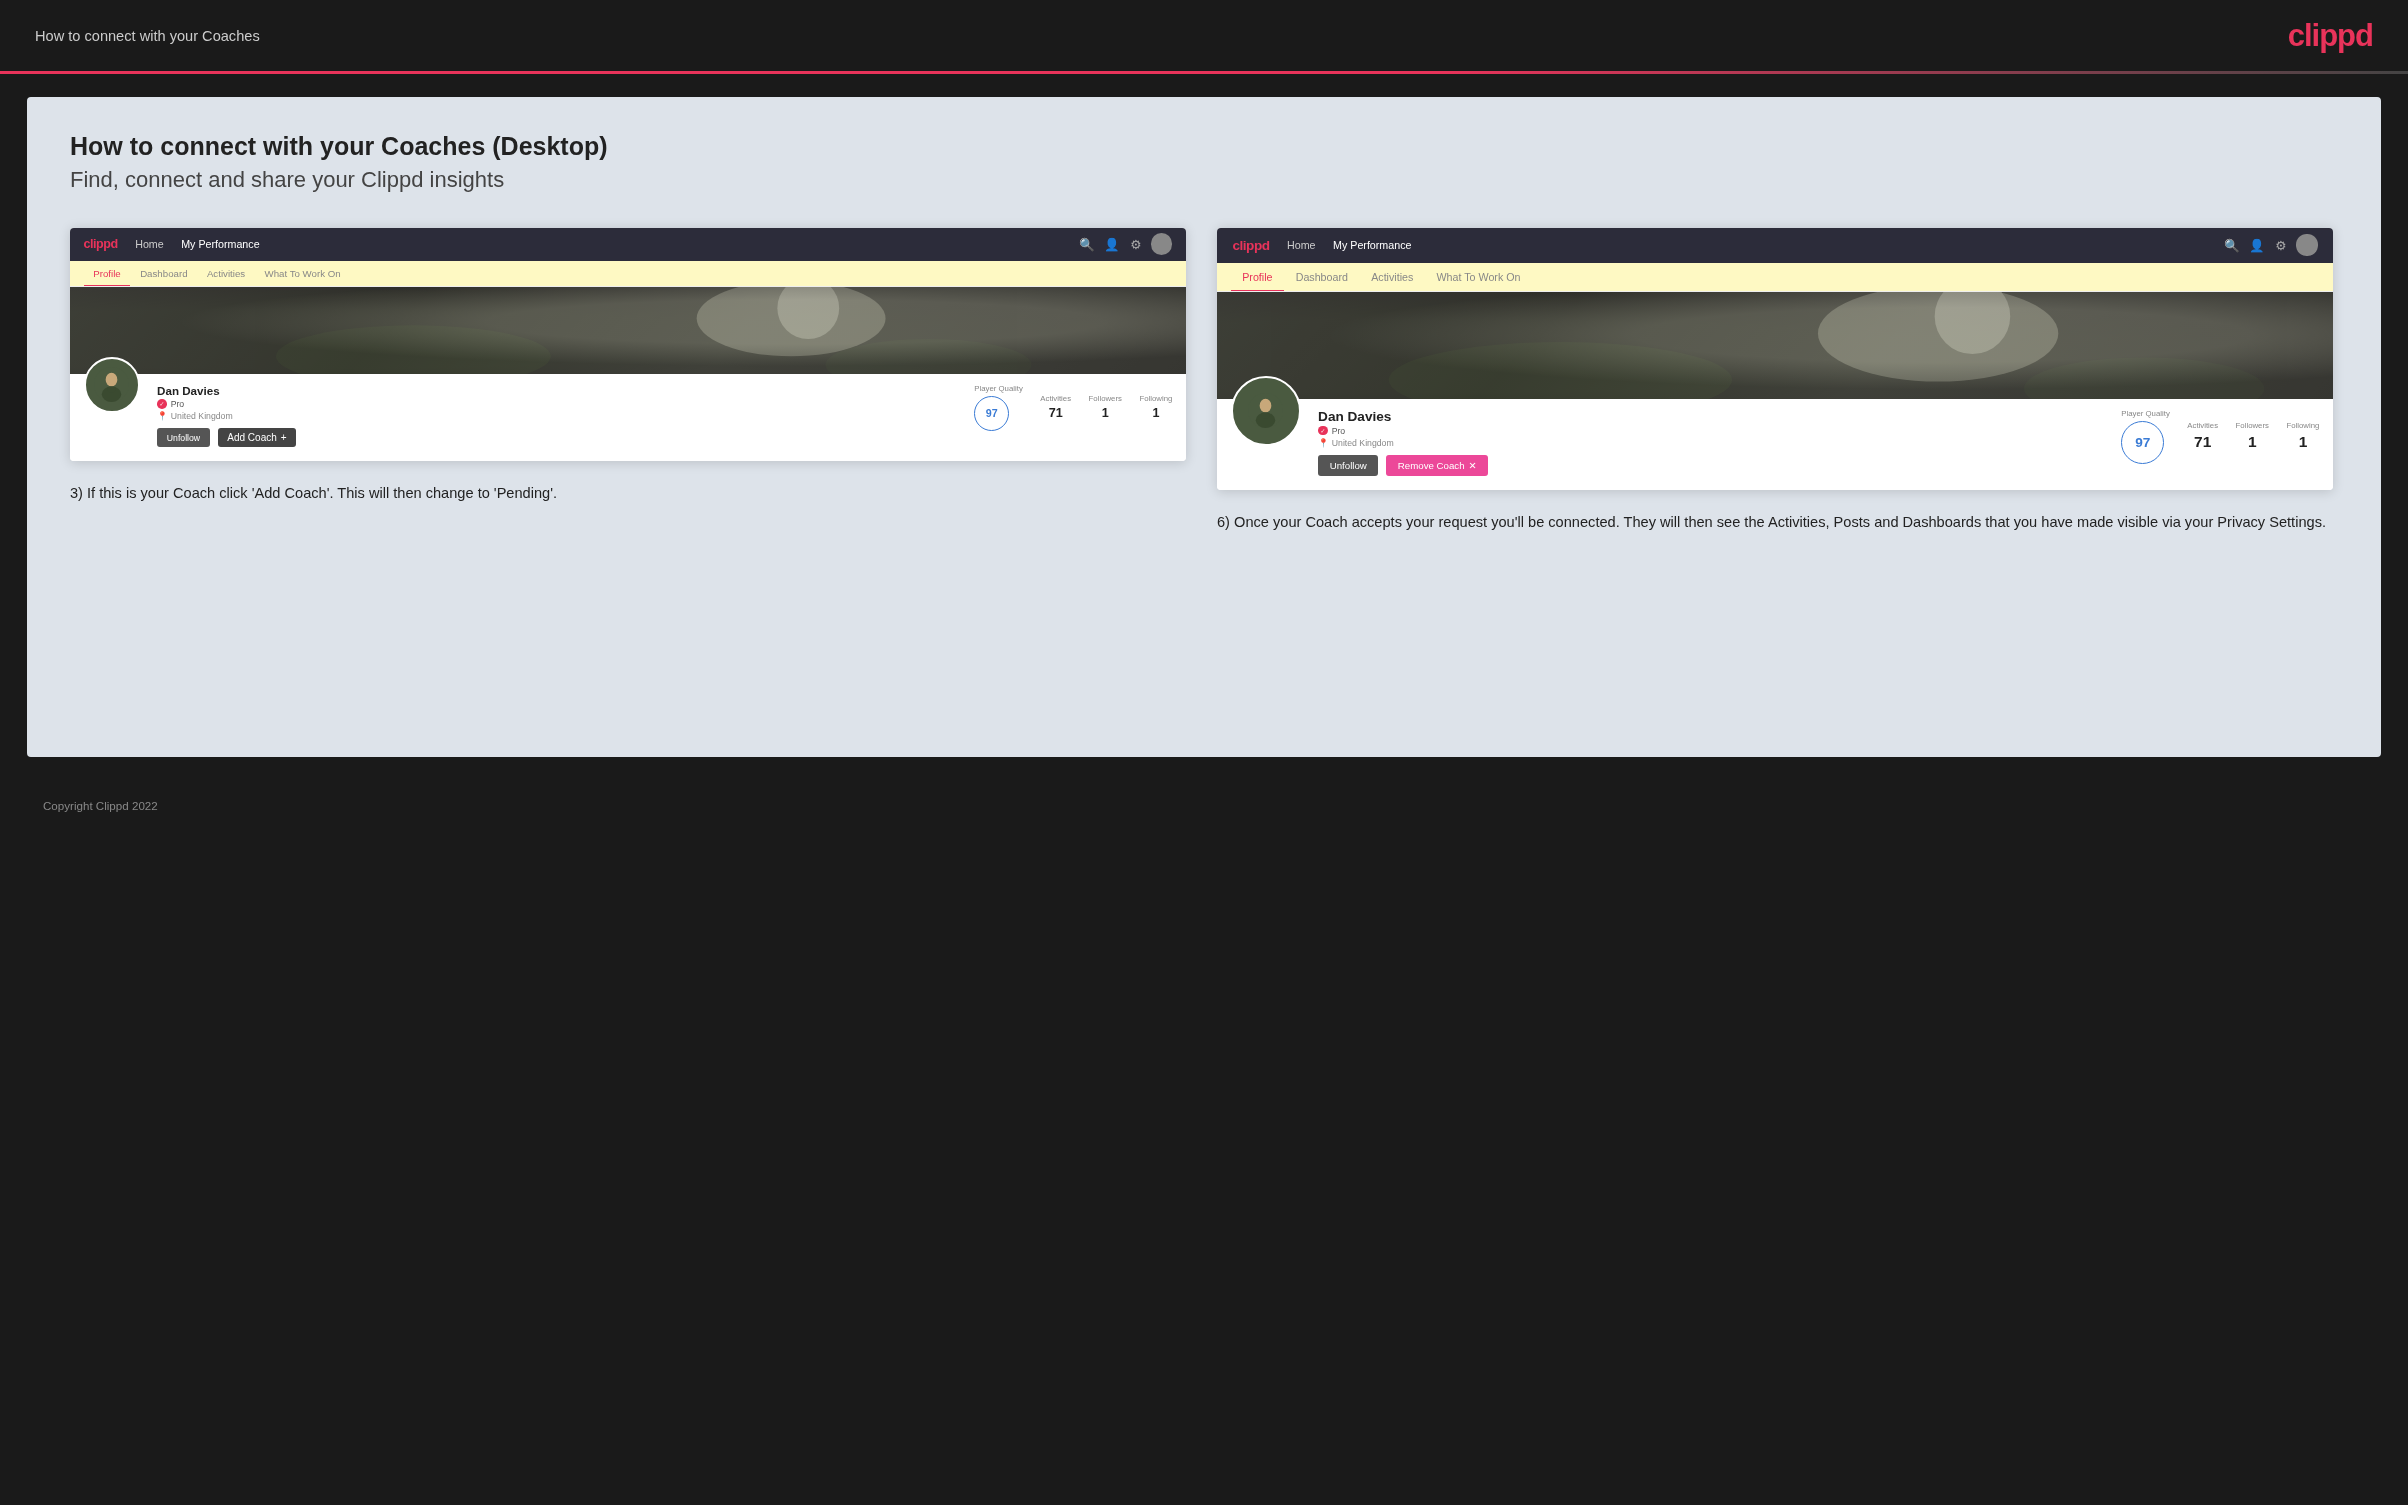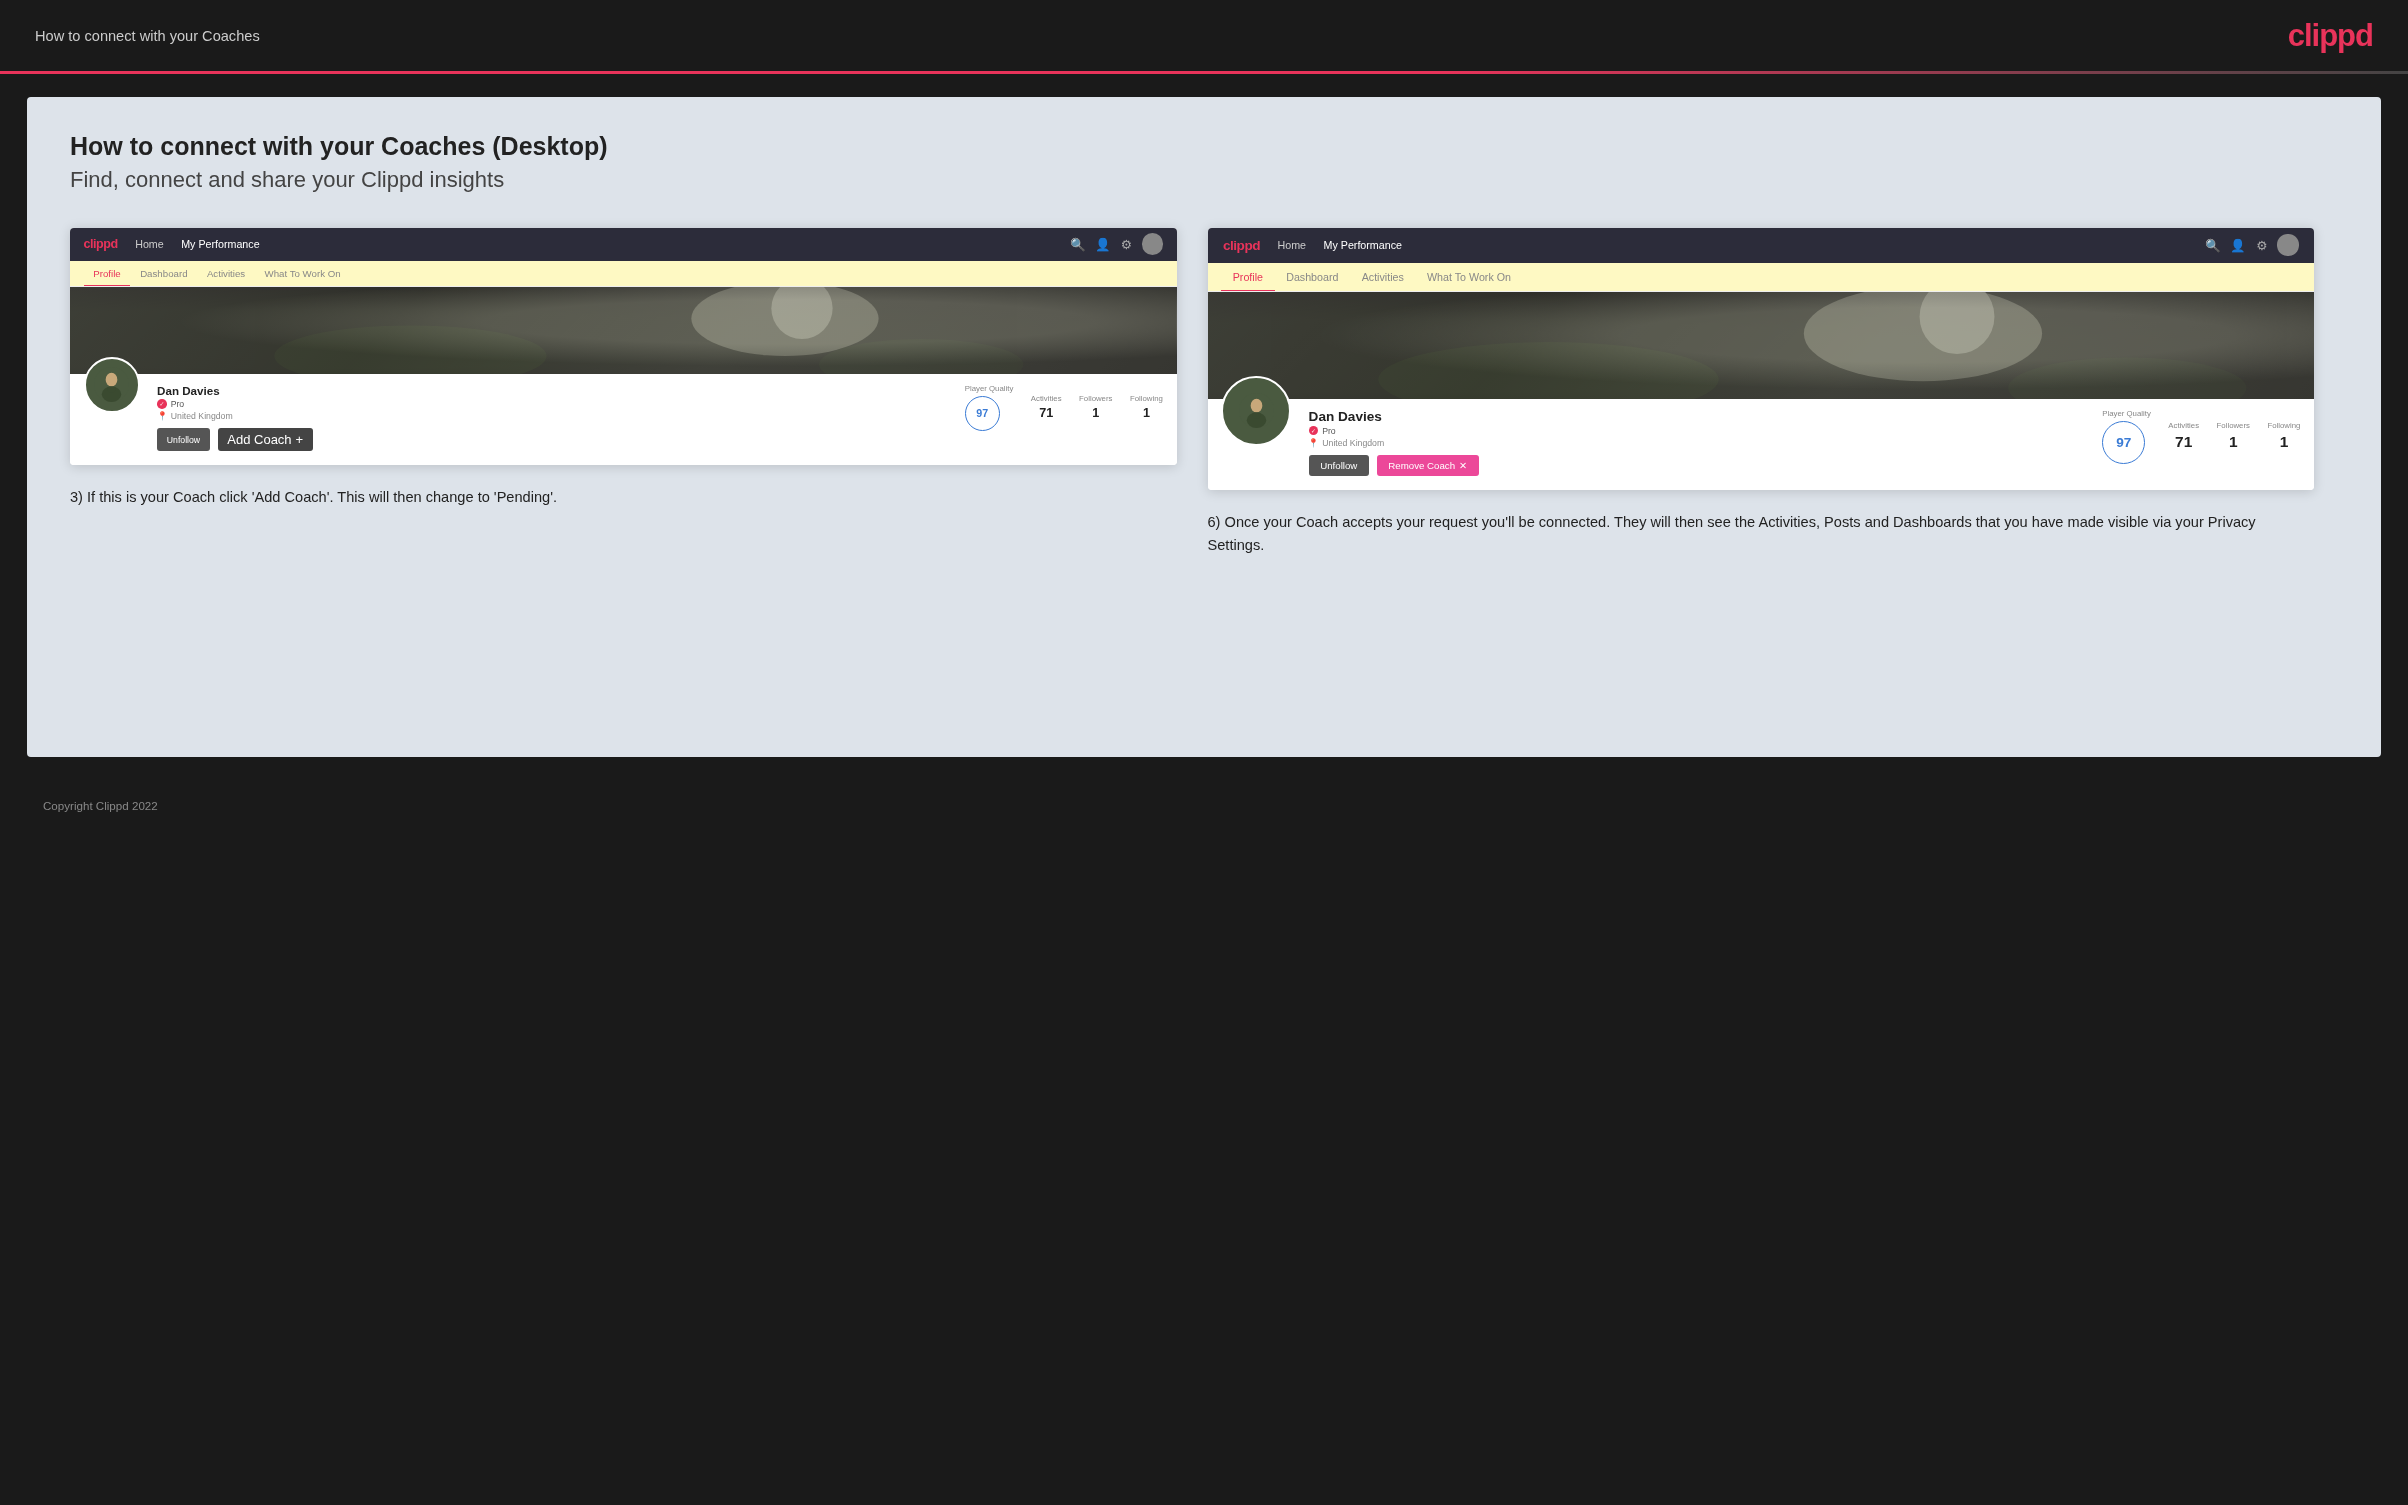--- a/index.html
+++ b/index.html
@@ -28,21 +28,21 @@
     }
     .divider-line {
       height: 2.9px;
       background: linear-gradient(to right, #e8335a 60%, #444 100%);
       margin: 0 0 0 0;
     }
     .main-content {
       background: #dde3ea;
       margin: 23px 27px 27px 27px;
       border-radius: 3.9px;
-      padding: 35px 67px 43px 43px;
+      padding: 35px 48px 43px 43px;
       min-height: 660px;
     }
     .page-heading {
       font-size: 25px;
       font-weight: 800;
       color: #222;
       margin-bottom: 5.8px;
     }
     .page-subheading {
       font-size: 22px;
@@ -250,21 +250,21 @@
       padding: 3.9px 9.7px;
       font-size: 8.7px;
       cursor: pointer;
     }
     .sc-btn-add-coach {
       background: #444;
       color: #fff;
       border: none;
       border-radius: 2.9px;
       padding: 3.9px 9.7px;
-      font-size: 13px;
+      font-size: 10px;
       cursor: pointer;
       display: flex;
       align-items: center;
       gap: 3.9px;
     }
     .sc-btn-remove-coach {
       background: #ec4899;
       color: #fff;
       border: none;
       border-radius: 2.9px;

